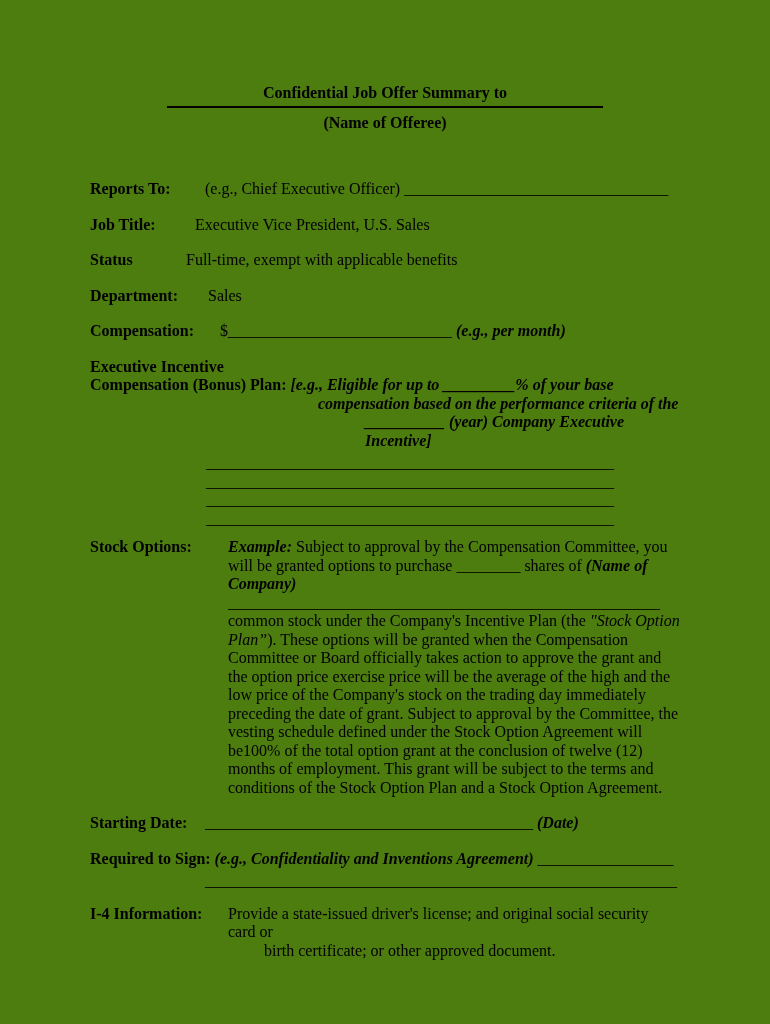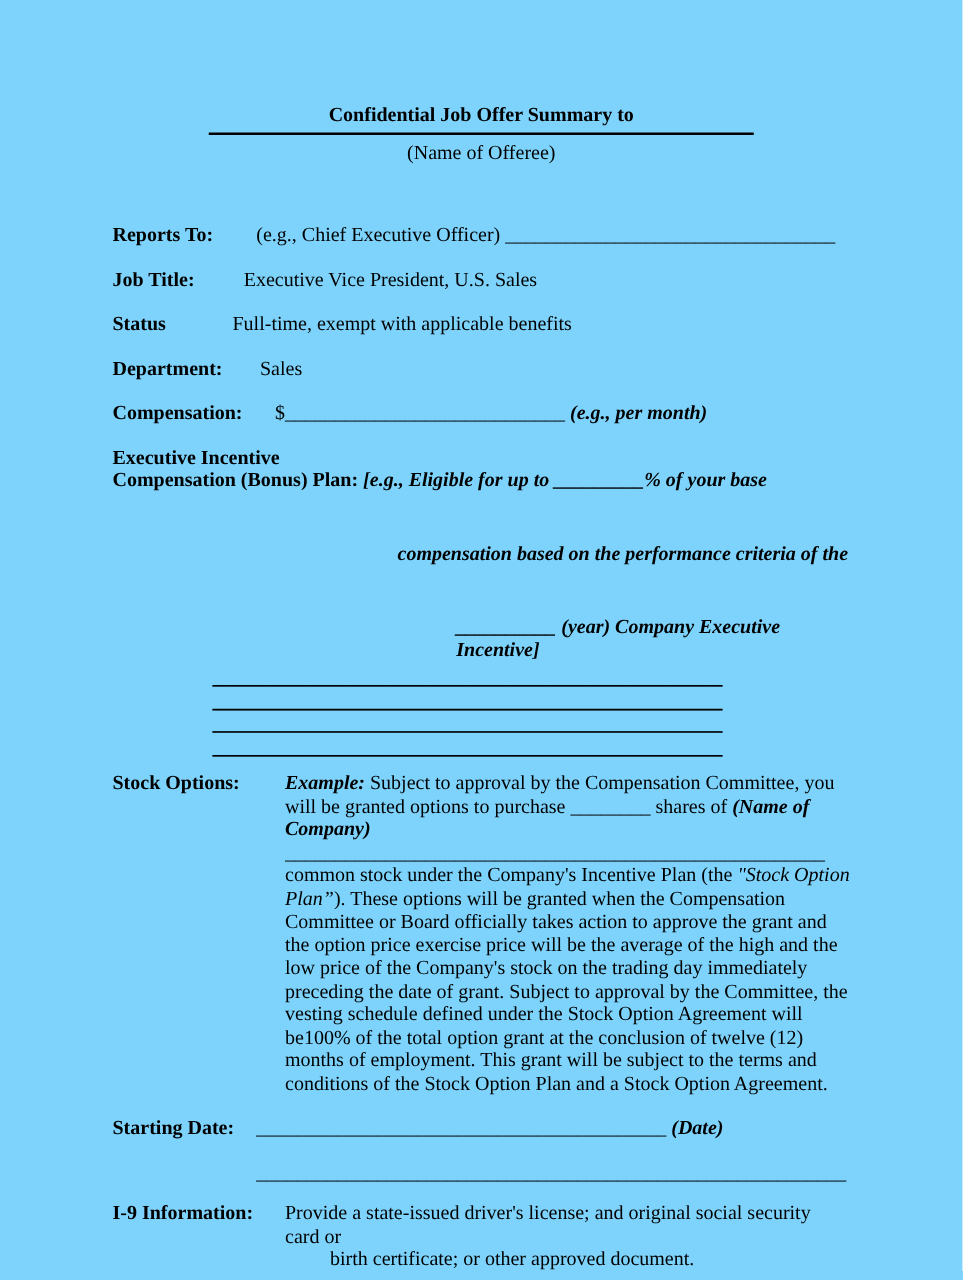--- a/index.html
+++ b/index.html
@@ -2,49 +2,49 @@
 <html><head>
 <meta charset="utf-8">
 <style>
   html, body { margin: 0; padding: 0; background: #ffffff; }
   .page {
     position: relative;
     width: 770px;
     height: 1024px;
     box-sizing: border-box;
     padding: 84px 90px 0 90px;
-    background: #7dd3fc;
+    background: #4d7c0f;
     color: #000000;
     font-family: "Liberation Serif", "DejaVu Serif", serif;
     font-size: 16px;
     line-height: 18.5px;
     overflow: hidden;
   }
-  .bi { font-weight: bold; font-style: italic; margin-top: 40px; }
+  .bi { font-weight: bold; font-style: italic; }
   .i { font-style: italic; }
 
   .title { font-weight: bold; text-align: center; margin-bottom: 3px; }
   .title-rule { width: 436px; margin: 0 auto 6px auto; border-bottom: 2px solid #000; height: 0; }
-  .subtitle { font-weight: normal; text-align: center; margin-bottom: 48px; }
+  .subtitle { font-weight: bold; text-align: center; margin-bottom: 48px; }
 
   .frow { display: grid; margin-bottom: 17px; white-space: nowrap; }
   .frow.wrap { white-space: normal; }
   .g96  { grid-template-columns: 96px 1fr; }
   .g105 { grid-template-columns: 105px 1fr; }
   .g115 { grid-template-columns: 115px 1fr; }
   .g118 { grid-template-columns: 118px 1fr; }
   .g130 { grid-template-columns: 130px 1fr; }
   .g138 { grid-template-columns: 138px 1fr; }
   .label { font-weight: bold; }
 
   .bonus { margin-bottom: 10px; }
   .bonus-line2 { white-space: nowrap; }
   .bonus-indent1 { margin-left: 228px; }
   .bonus-indent2 { margin-left: 275px; }
-  .blanks { margin: 4px 0 10px 80px; white-space: nowrap; text-decoration: underline; }
+  .blanks { margin: 4px 0 10px 116px; white-space: nowrap; }
 
   .so-content { white-space: normal; }
   .so-blank { white-space: nowrap; overflow: hidden; }
 
   .rts { margin-bottom: 4px; white-space: nowrap; }
   .rts-line2 { margin-left: 115px; margin-bottom: 14px; white-space: nowrap; }
 
   .i9-line2 { margin-left: 36px; }
 </style>
 </head>
@@ -112,24 +112,29 @@
       </div>
     </div>
   </div>
 
   <div class="frow g115">
     <span class="label">Starting Date:</span>
     <span><span>_________________________________________</span> <span class="bi">(Date)</span></span>
   </div>
 
   <div>
+    <div class="rts">
+      <span class="label">Required to Sign:</span>
+      <span class="bi">(e.g., Confidentiality and Inventions Agreement)</span>
+      <span>_________________</span>
+    </div>
     <div class="rts-line2">___________________________________________________________</div>
   </div>
 
   <div class="frow g138 wrap" style="margin-top:14px;">
-    <span class="label">I-9 Information:</span>
+    <span class="label">I-4 Information:</span>
     <div>
       <div>Provide a state-issued driver's license; and original social security card or</div>
       <div class="i9-line2">birth certificate; or other approved document.</div>
     </div>
   </div>
 
 </div>
 
 </body></html>

